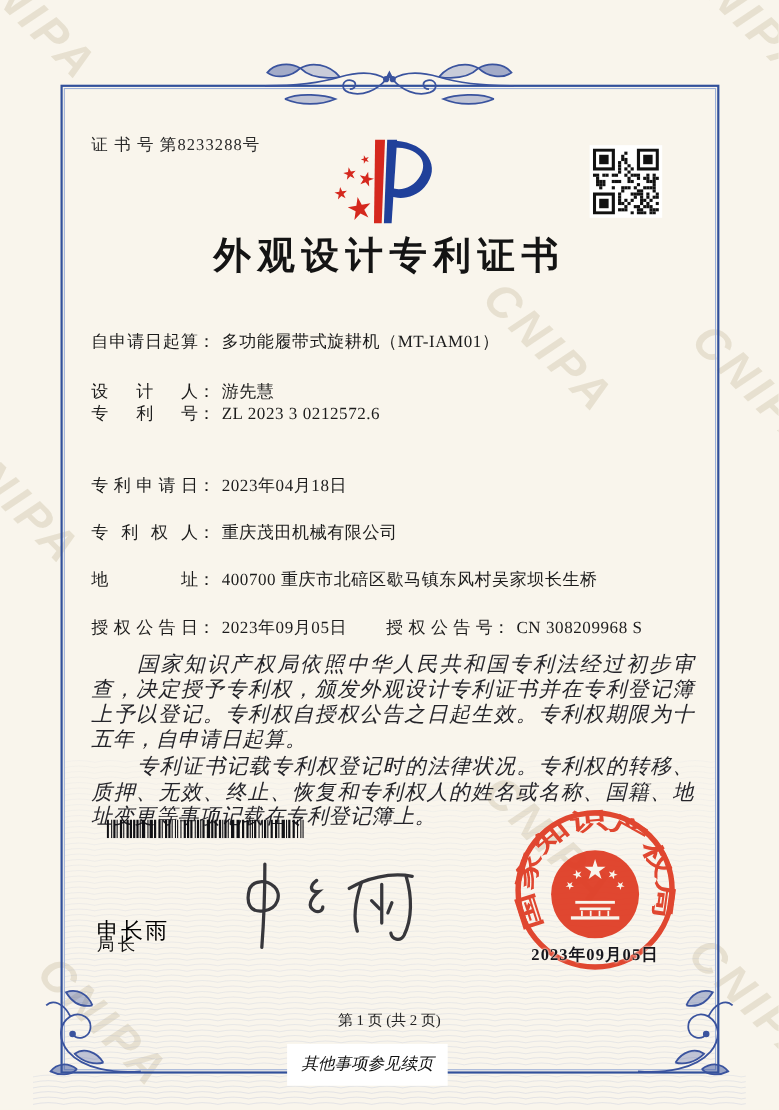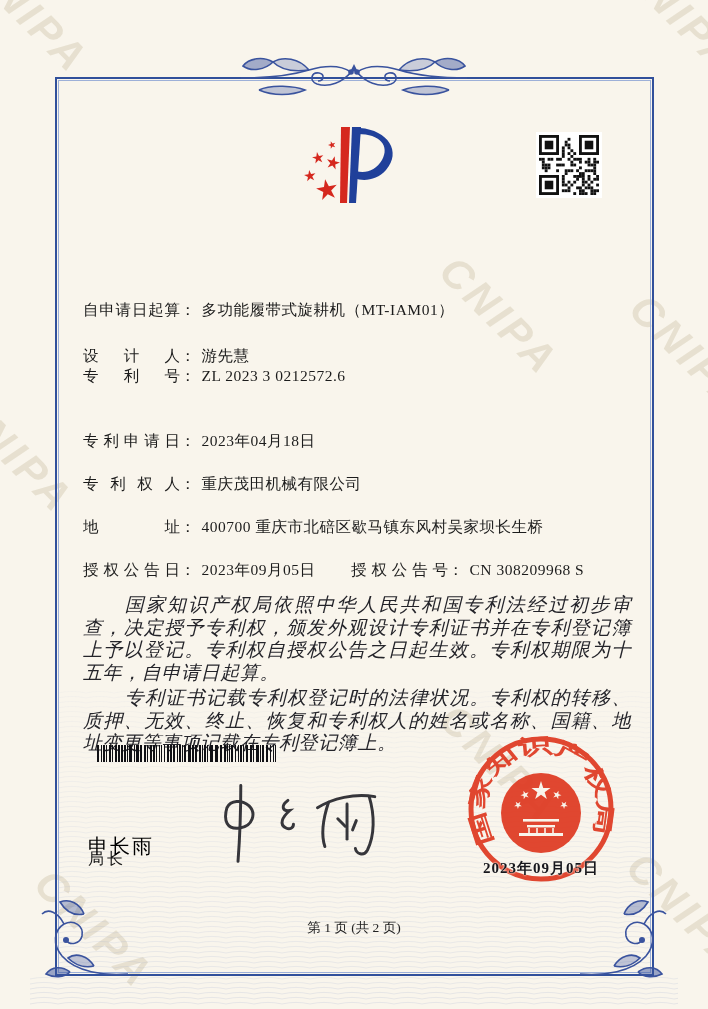--- a/index.html
+++ b/index.html
@@ -168,20 +168,21 @@
     <g stroke="#3a539e" fill="none" stroke-width="1.6">
       <path d="M88,86 C64,88 36,84 22,68 C12,56 14,42 24,36 C34,31 44,38 42,48 C40,56 30,58 26,52"></path>
       <path d="M30,84 C22,78 12,78 6,86 C14,90 24,90 30,84" fill="#3a539e" fill-opacity=".5"></path>
       <path d="M54,78 C48,68 36,64 28,70 C36,78 46,80 54,78" fill="#3a539e" fill-opacity=".3"></path>
       <path d="M44,26 C40,16 30,10 20,14 C26,24 34,28 44,26" fill="#3a539e" fill-opacity=".35"></path>
       <path d="M24,36 C18,24 8,20 2,26"></path>
       <circle cx="26" cy="52" r="2.2" fill="#3a539e"></circle>
     </g>
   </svg>
 
+  <div class="abs cert-no">证 书 号 第8233288号</div>
 
   <svg class="abs" style="left:292px;top:116px;z-index:3" width="116" height="92" viewBox="0 0 116 92">
     <defs>
       <path id="st5" d="M0,-1 L0.2245,-0.309 L0.951,-0.309 L0.3633,0.118 L0.5878,0.809 L0,0.382 L-0.5878,0.809 L-0.3633,0.118 L-0.951,-0.309 L-0.2245,-0.309 Z"></path>
     </defs>
     <use href="#st5" transform="translate(40,29) scale(4) rotate(-18)" fill="#d5281e"></use>
     <use href="#st5" transform="translate(26,42) scale(6) rotate(-10)" fill="#d5281e"></use>
     <use href="#st5" transform="translate(41,47) scale(7) rotate(14)" fill="#d5281e"></use>
     <use href="#st5" transform="translate(18,60) scale(6) rotate(-8)" fill="#d5281e"></use>
     <use href="#st5" transform="translate(35,74) scale(11) rotate(-10)" fill="#d5281e"></use>
@@ -304,20 +305,21 @@
         <rect x="57.142857142857146" y="54.285714285714285" width="2.857142857142857" height="2.857142857142857" fill="#111"></rect>
         <rect x="34.285714285714285" y="57.142857142857146" width="2.857142857142857" height="2.857142857142857" fill="#111"></rect>
         <rect x="40" y="57.142857142857146" width="2.857142857142857" height="2.857142857142857" fill="#111"></rect>
         <rect x="42.85714285714286" y="57.142857142857146" width="2.857142857142857" height="2.857142857142857" fill="#111"></rect>
         <rect x="45.714285714285715" y="57.142857142857146" width="2.857142857142857" height="2.857142857142857" fill="#111"></rect>
         <rect x="51.42857142857143" y="57.142857142857146" width="2.857142857142857" height="2.857142857142857" fill="#111"></rect>
         <rect x="54.285714285714285" y="57.142857142857146" width="2.857142857142857" height="2.857142857142857" fill="#111"></rect>
       </svg>
   </div>
 
+  <div class="abs title">外观设计专利证书</div>
 
   <div class="frow" style="top:300px">
     <span class="flabel">自申请日起算</span><span class="fcolon">：</span><span class="fval">多功能履带式旋耕机（MT-IAM01）</span>
   </div>
   <div class="frow" style="top:346px">
     <span class="flabel">设计人</span><span class="fcolon">：</span><span class="fval">游先慧</span>
   </div>
   <div class="frow" style="top:366px">
     <span class="flabel">专利号</span><span class="fcolon">：</span><span class="fval">ZL 2023 3 0212572.6</span>
   </div>
@@ -440,14 +442,15 @@
       <line x1="80" y1="95" x2="80" y2="100"></line>
         <line x1="88" y1="95" x2="88" y2="100"></line>
     </g>
     <text font-family="Liberation Serif, DejaVu Serif, serif" font-size="21" font-weight="bold" fill="#df3a22">
       <textPath href="#sealArc" startOffset="0" textLength="234" lengthAdjust="spacingAndGlyphs">国家知识产权局</textPath>
     </text>
   </svg>
   <div class="abs seal-date">2023年09月05日</div>
 
   <div class="abs pageinfo">第 1 页 (共 2 页)</div>
+  <div class="abs contbox">其他事项参见续页</div>
 
 </div>
 
 </body></html>

